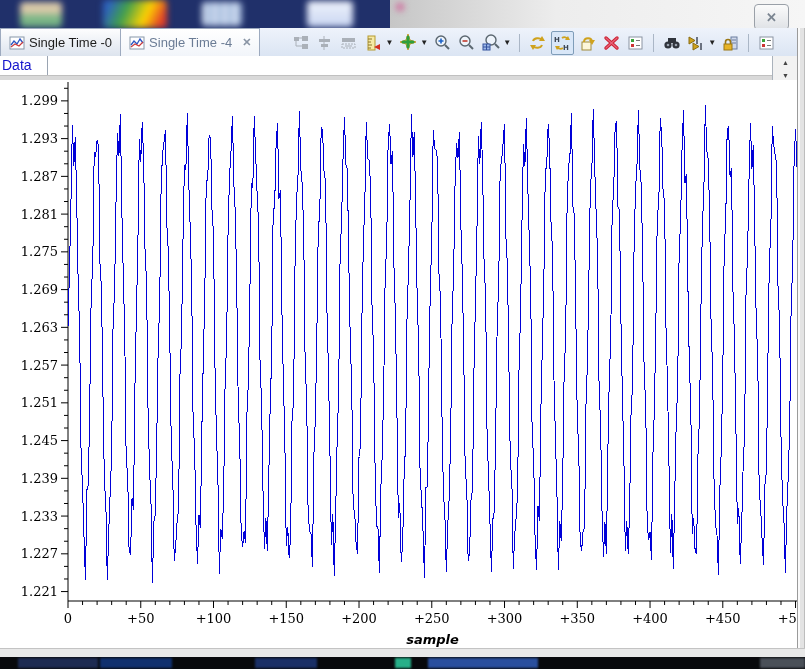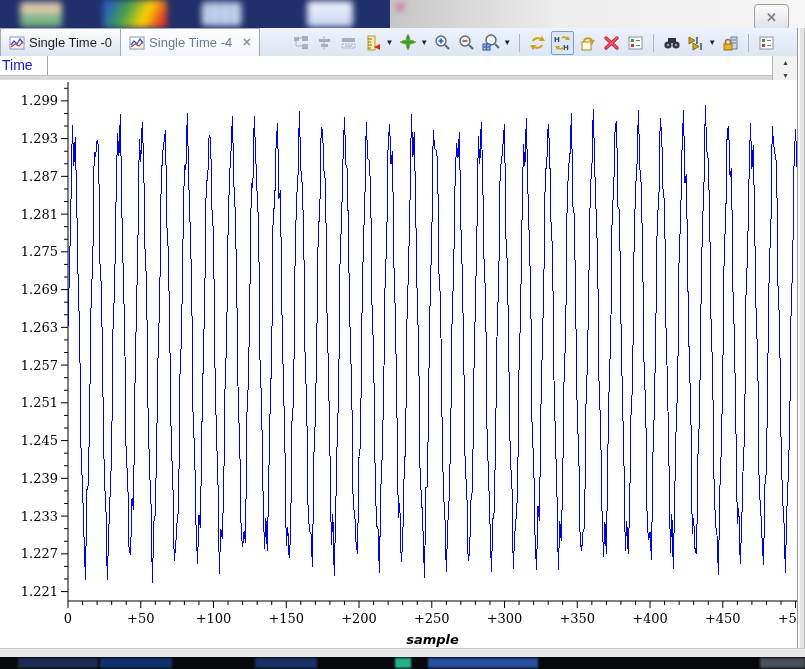--- a/index.html
+++ b/index.html
@@ -257,21 +257,21 @@
           <rect x="4" y="4" width="3" height="3" fill="#3aa43a"></rect>
             <line x1="9" y1="5.5" x2="13" y2="5.5" stroke="#777"></line>
           <rect x="4" y="9" width="3" height="3" fill="#cc3333"></rect>
             <line x1="9" y1="10.5" x2="13" y2="10.5" stroke="#777"></line>
         </svg>
       </span>
     </div>
   </div>
 
   <div class="datarow">
-    <span class="data-label">Time</span>
+    <span class="data-label">Data</span>
     <span class="data-sep"></span>
   </div>
   <div class="divider"></div>
   <div class="spinner">
     <span class="spin-btn">
         <span>▲</span>
       </span>
     <span class="spin-btn">
         <span>▼</span>
       </span>

